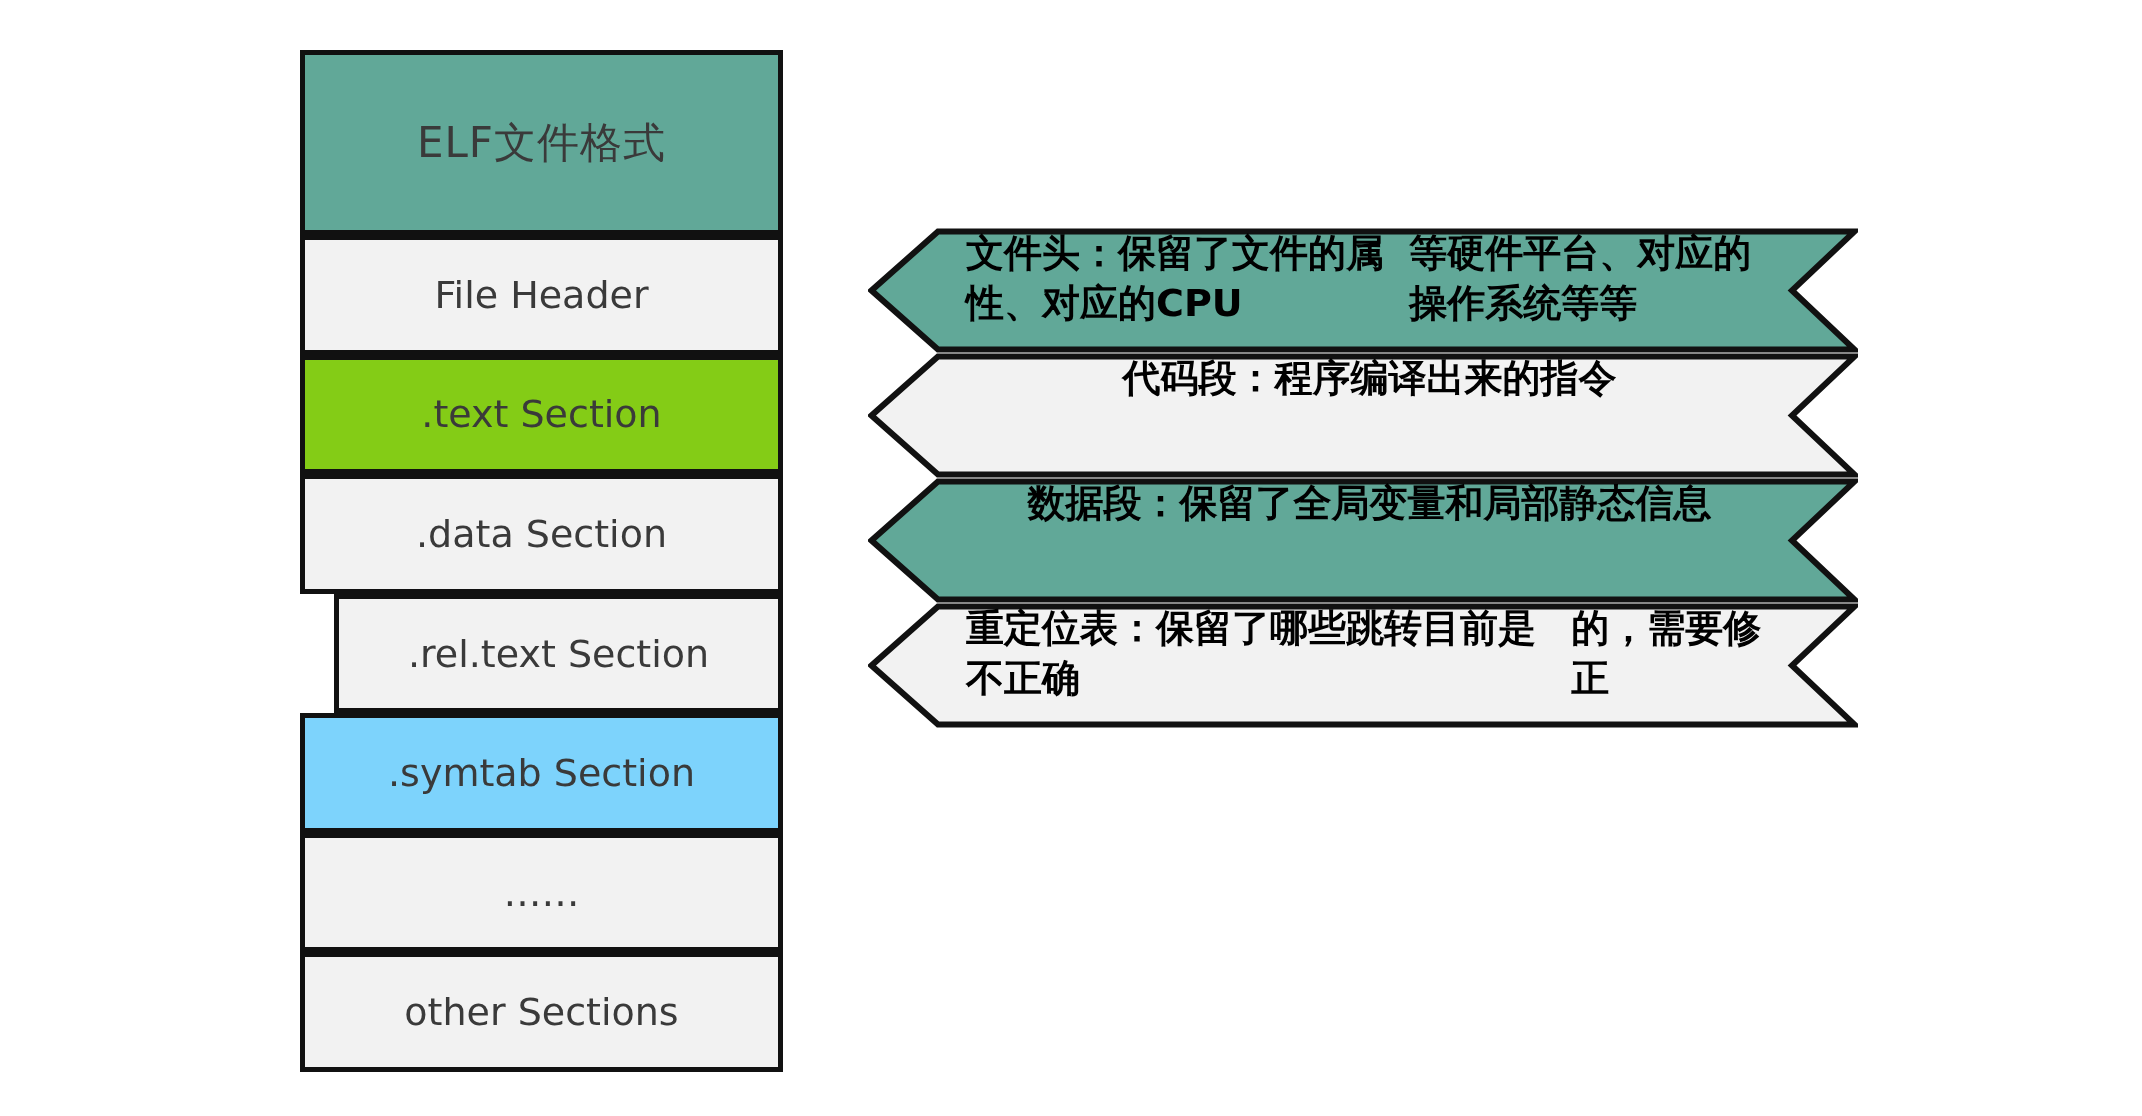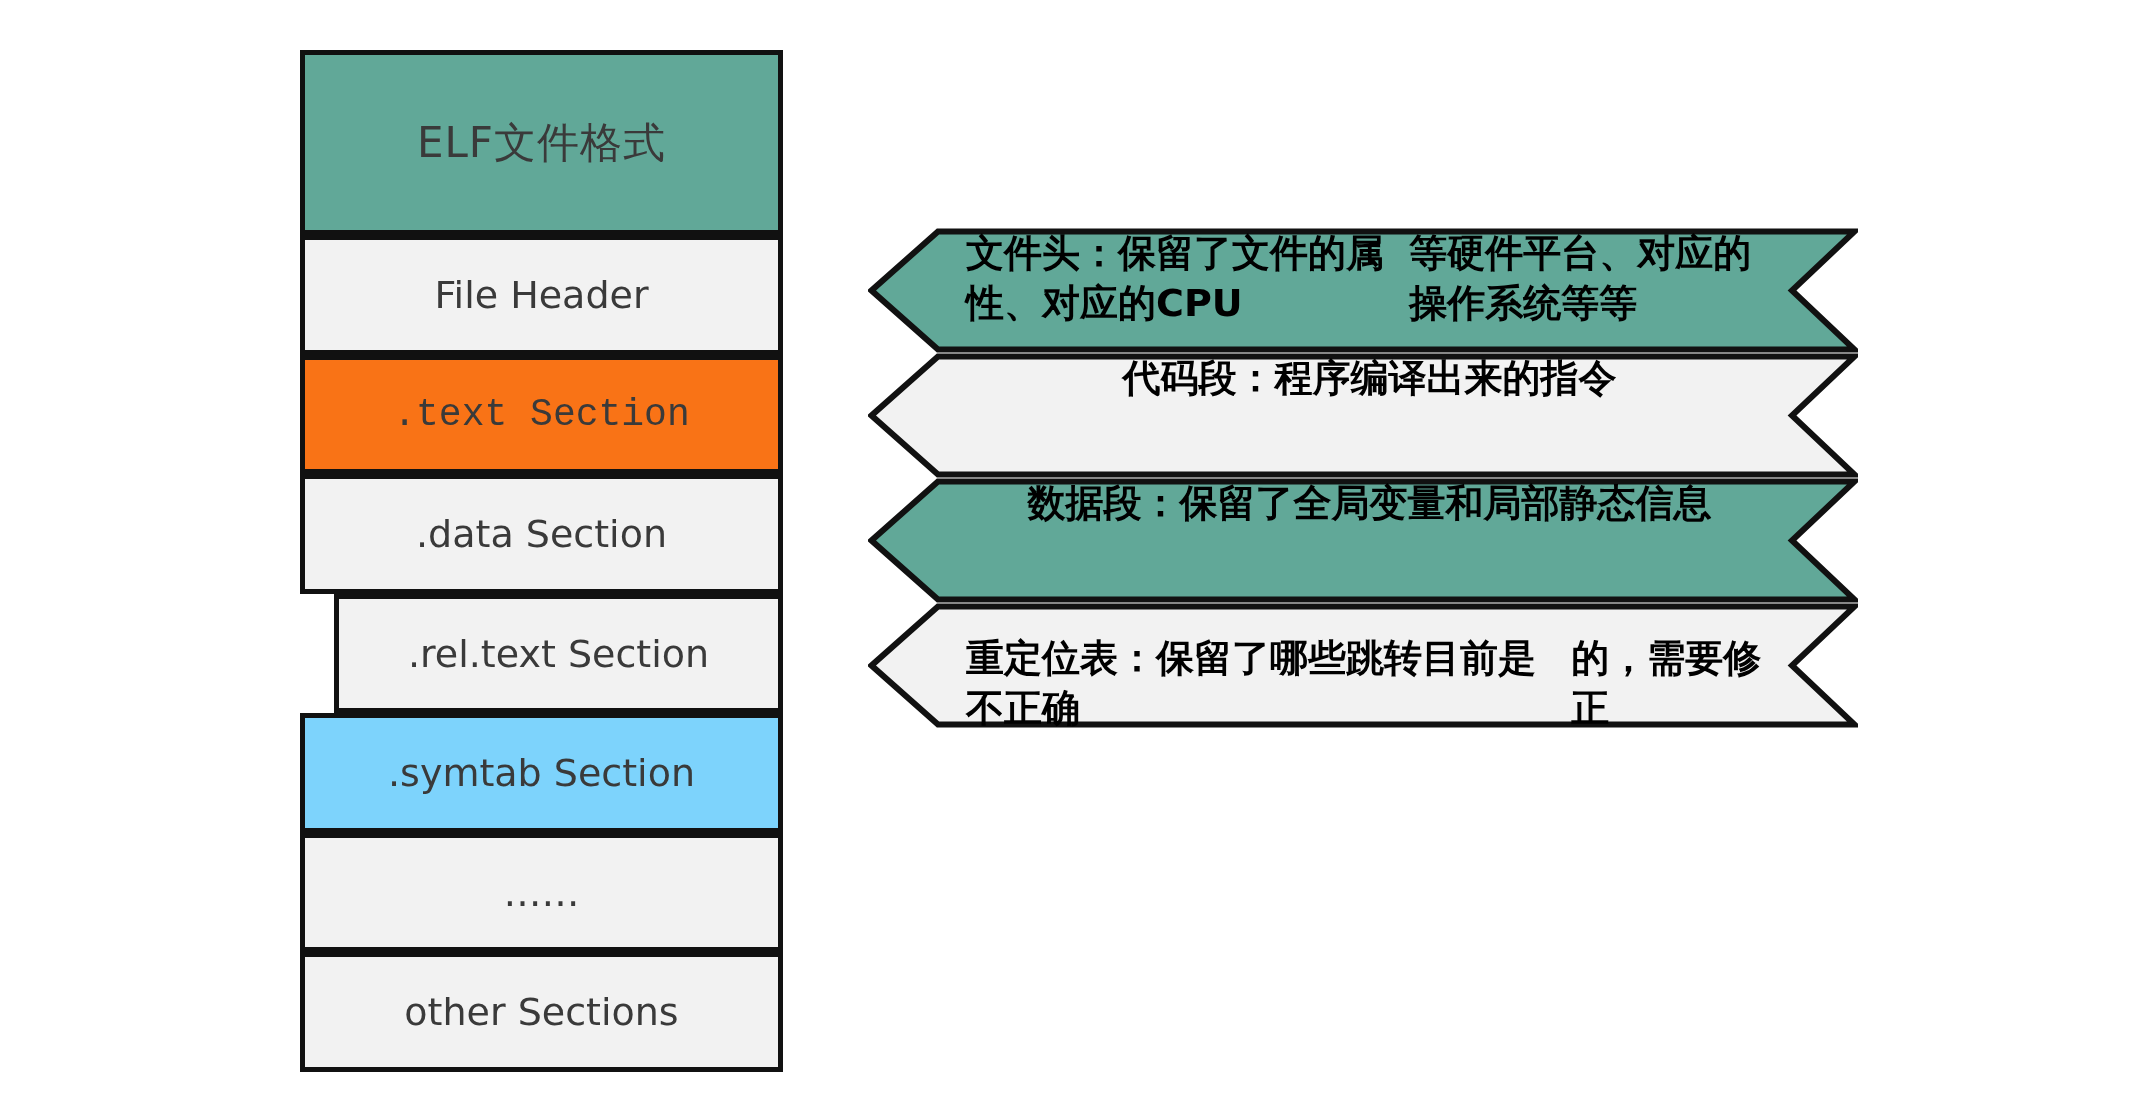--- a/index.html
+++ b/index.html
@@ -82,21 +82,21 @@
 <div class="canvas" style="background: rgb(255, 255, 255); padding-left: 32px;">
 
   <div class="stack">
     <div class="stack-cell stack-header" style="background: rgb(97, 168, 152); border-color: rgb(17, 17, 17); color: rgb(58, 58, 58);">
       <span>ELF文件格式</span>
     </div>
 
   <div class="stack-cell stack-row" style="background: rgb(242, 242, 242); border-color: rgb(17, 17, 17); color: rgb(58, 58, 58);">
         <span>File Header</span>
       </div>
-      <div class="stack-cell stack-row" style="background: #f97316; border-color: rgb(17, 17, 17); color: rgb(58, 58, 58); font-family: Liberation Mono, monospace;">
+      <div class="stack-cell stack-row" style="background: #84cc16; border-color: rgb(17, 17, 17); color: rgb(58, 58, 58);">
         <span>.text Section</span>
       </div>
       <div class="stack-cell stack-row" style="background: rgb(242, 242, 242); border-color: rgb(17, 17, 17); color: rgb(58, 58, 58);">
         <span>.data Section</span>
       </div>
       <div class="stack-cell stack-row" style="background: rgb(242, 242, 242); border-color: rgb(17, 17, 17); color: rgb(58, 58, 58); margin-left: 34px;">
         <span>.rel.text Section</span>
       </div>
       <div class="stack-cell stack-row" style="background: #7dd3fc; border-color: rgb(17, 17, 17); color: rgb(58, 58, 58);">
         <span>.symtab Section</span>
@@ -133,20 +133,20 @@
           <polygon points="70,3.5 986.5,3.5 924,62.5 986.5,121.5 70,121.5 3.5,62.5" stroke-width="6" stroke-linejoin="miter" fill="#61A898" stroke="#111111"></polygon>
         </svg>
         <div class="banner-text" style="color: rgb(0, 0, 0);">
           <div>数据段：保留了全局变量和局部静态信息</div>
         </div>
       </div>
       <div class="banner">
         <svg class="banner-shape" viewBox="0 0 990 125">
           <polygon points="70,3.5 986.5,3.5 924,62.5 986.5,121.5 70,121.5 3.5,62.5" stroke-width="6" stroke-linejoin="miter" fill="#F2F2F2" stroke="#111111"></polygon>
         </svg>
-        <div class="banner-text" style="color: rgb(0, 0, 0); margin-top: 30px;">
+        <div class="banner-text" style="color: rgb(0, 0, 0);">
           <div>重定位表：保留了哪些跳转目前是不正确</div>
           <div>的，需要修正</div>
         </div>
       </div>
     </div>
 
 </div>
 
 </body></html>

